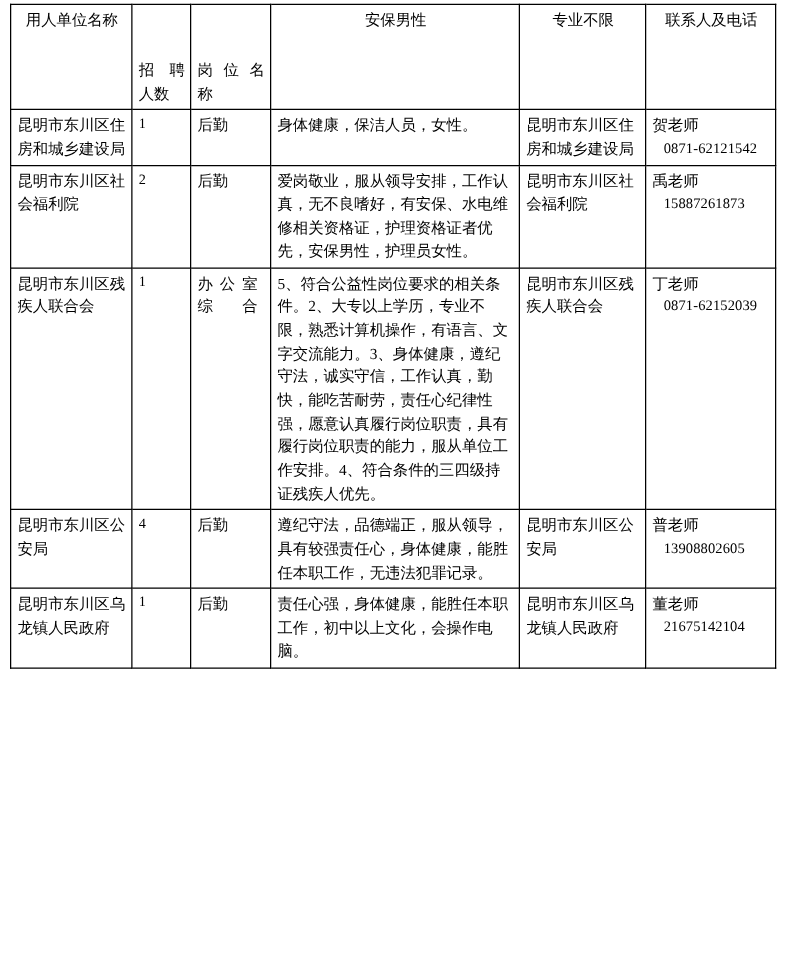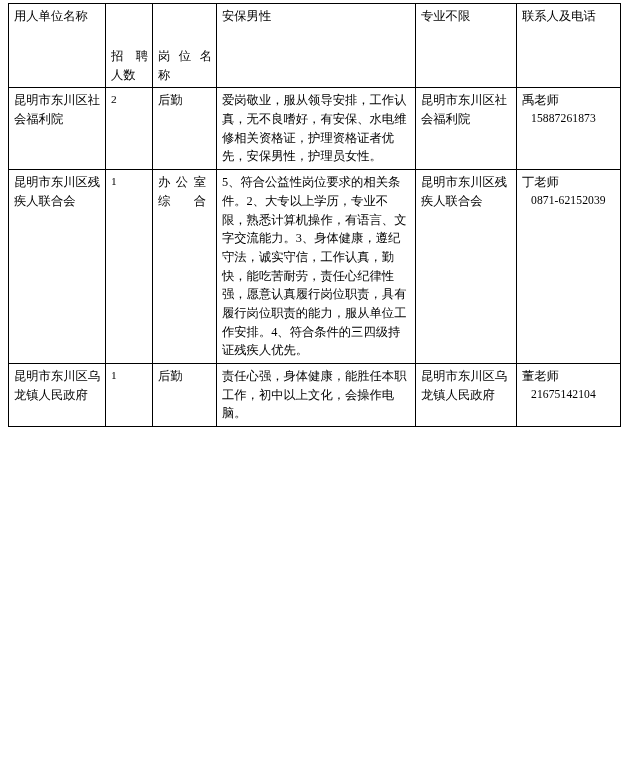--- a/index.html
+++ b/index.html
@@ -38,21 +38,21 @@
   
   col.c-unit   { width: 97px; }
   col.c-count  { width: 47px; }
   col.c-post   { width: 64px; }
   col.c-req    { width: 199px; }
   col.c-place  { width: 101px; }
   col.c-contact{ width: 104px; }
 
   
   tr.head-row td { height: 50px; vertical-align: top; }
-  .h-center { }
+  .h-center { text-align: center; }
   .h-justify {
     text-align: justify;
     text-align-last: justify;
     margin-top: 40px;
     -moz-text-align-last: justify;
   }
   .h-block { display: block; }
 
   
   .unit-cell   { }
@@ -106,20 +106,31 @@
           <span class="h-block h-center">安保男性</span>
         </td>
         <td>
           <span class="h-block h-center">专业不限</span>
         </td>
         <td>
           <span class="h-block h-center">联系人及电话</span>
         </td>
       </tr>
 
+      <tr>
+        <td class="unit-cell">昆明市东川区住房和城乡建设局</td>
+        <td class="count-cell">1</td>
+        <td class="post-cell"><span>后勤</span></td>
+        <td class="req-cell">身体健康，保洁人员，女性。</td>
+        <td class="place-cell">昆明市东川区住房和城乡建设局</td>
+        <td class="contact-cell">
+          <span class="contact-name">贺老师</span>
+          <span class="contact-phone">0871-62121542</span>
+        </td>
+      </tr>
 
       <tr>
         <td class="unit-cell">昆明市东川区社会福利院</td>
         <td class="count-cell">2</td>
         <td class="post-cell"><span>后勤</span></td>
         <td class="req-cell">爱岗敬业，服从领导安排，工作认真，无不良嗜好，有安保、水电维修相关资格证，护理资格证者优先，安保男性，护理员女性。</td>
         <td class="place-cell">昆明市东川区社会福利院</td>
         <td class="contact-cell">
           <span class="contact-name">禹老师</span>
           <span class="contact-phone">15887261873</span>
@@ -134,20 +145,31 @@
             <span class="post-spread">办公室综合</span>
           </td>
         <td class="req-cell">5、符合公益性岗位要求的相关条件。2、大专以上学历，专业不限，熟悉计算机操作，有语言、文字交流能力。3、身体健康，遵纪守法，诚实守信，工作认真，勤快，能吃苦耐劳，责任心纪律性强，愿意认真履行岗位职责，具有履行岗位职责的能力，服从单位工作安排。4、符合条件的三四级持证残疾人优先。</td>
         <td class="place-cell">昆明市东川区残疾人联合会</td>
         <td class="contact-cell">
           <span class="contact-name">丁老师</span>
           <span class="contact-phone">0871-62152039</span>
         </td>
       </tr>
 
+      <tr>
+        <td class="unit-cell">昆明市东川区公安局</td>
+        <td class="count-cell">4</td>
+        <td class="post-cell"><span>后勤</span></td>
+        <td class="req-cell">遵纪守法，品德端正，服从领导，具有较强责任心，身体健康，能胜任本职工作，无违法犯罪记录。</td>
+        <td class="place-cell">昆明市东川区公安局</td>
+        <td class="contact-cell">
+          <span class="contact-name">普老师</span>
+          <span class="contact-phone">13908802605</span>
+        </td>
+      </tr>
 
 
       <tr>
         <td class="unit-cell">昆明市东川区乌龙镇人民政府</td>
         <td class="count-cell">1</td>
         <td class="post-cell"><span>后勤</span></td>
         <td class="req-cell">责任心强，身体健康，能胜任本职工作，初中以上文化，会操作电脑。</td>
         <td class="place-cell">昆明市东川区乌龙镇人民政府</td>
         <td class="contact-cell">
           <span class="contact-name">董老师</span>

